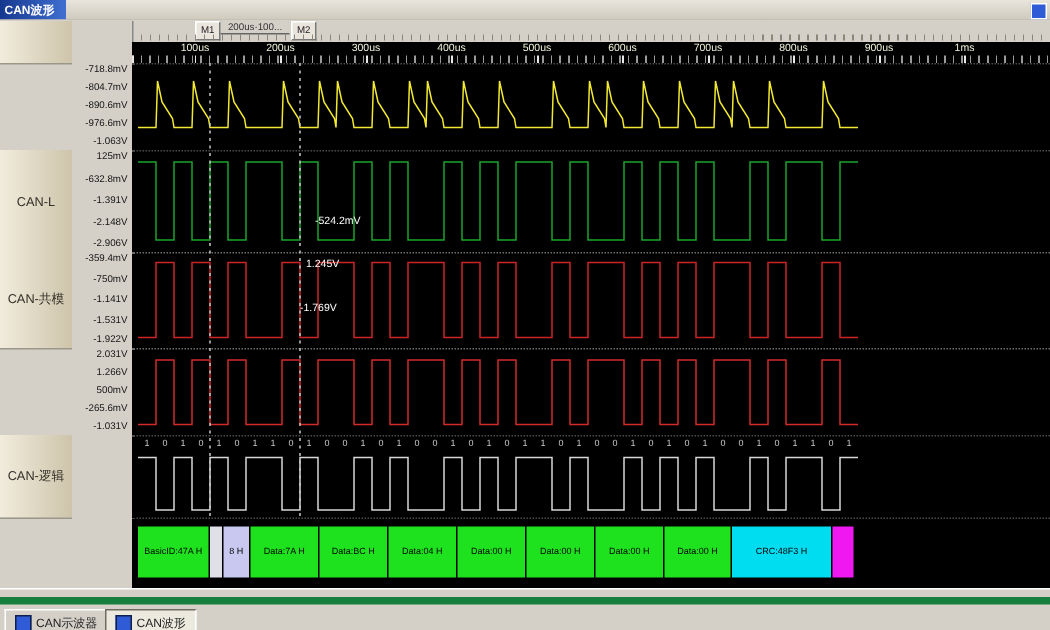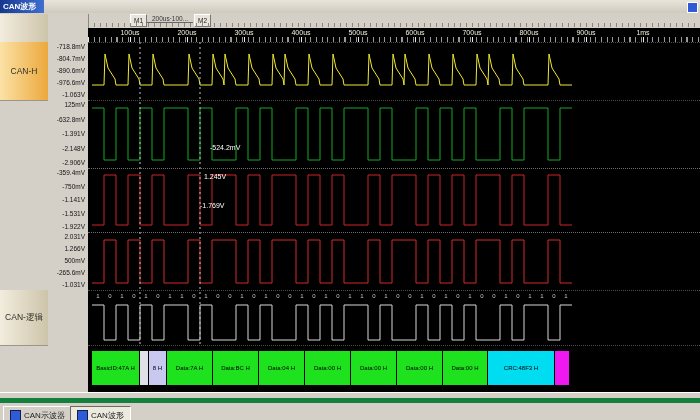--- a/index.html
+++ b/index.html
@@ -58,21 +58,22 @@
 
   <div class="abs" id="ruler-row">
     <div class="abs mtag" style="left:130px">M1</div>
     <div class="abs" id="range-text">200us·100...</div>
     <div class="abs mtag" style="left:194px">M2</div>
     <div class="abs" id="ruler-ticks"></div>
   </div>
 
   <div id="sidebar">
       <div class="abs side-cell" style="top: 0px; height: 28px;"></div>
-      <div class="abs side-cell hl" style="top: 28px; height: 58px;">CAN-H</div>
+      <div class="abs side-cell" style="top: 86px; height: 68px;">CAN-L</div>
+      <div class="abs side-cell" style="top: 154px; height: 64px;">CAN-共模</div>
       <div class="abs side-cell" style="top: 276px; height: 55px;">CAN-逻辑</div>
     </div>
   <div class="abs" id="scale-col">
       <div class="abs scale-label" style="top: 29px;">-718.8mV</div>
       <div class="abs scale-label" style="top: 41px;">-804.7mV</div>
       <div class="abs scale-label" style="top: 53px;">-890.6mV</div>
       <div class="abs scale-label" style="top: 65px;">-976.6mV</div>
       <div class="abs scale-label" style="top: 77px;">-1.063V</div>
       <div class="abs scale-label" style="top: 87px;">125mV</div>
       <div class="abs scale-label" style="top: 101.5px;">-632.8mV</div>

